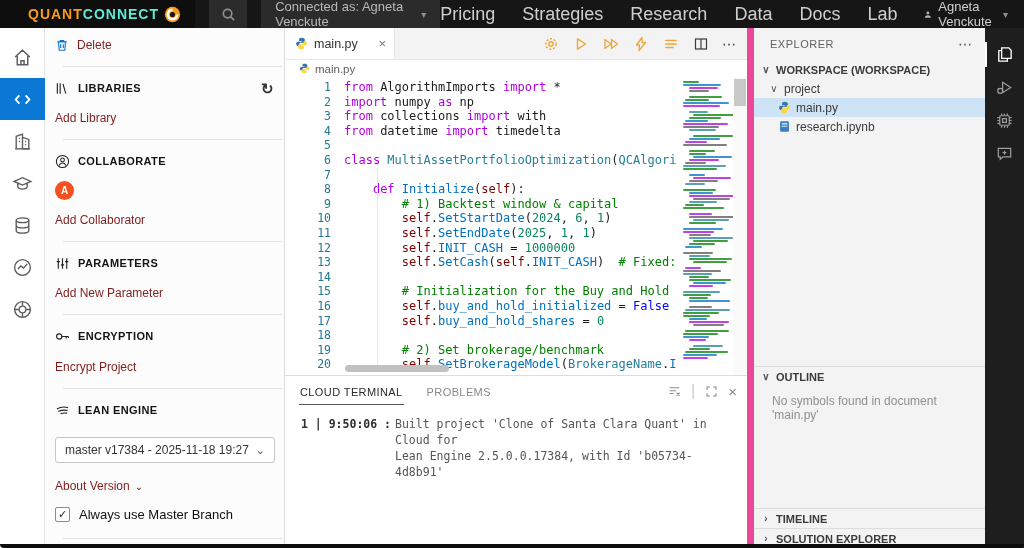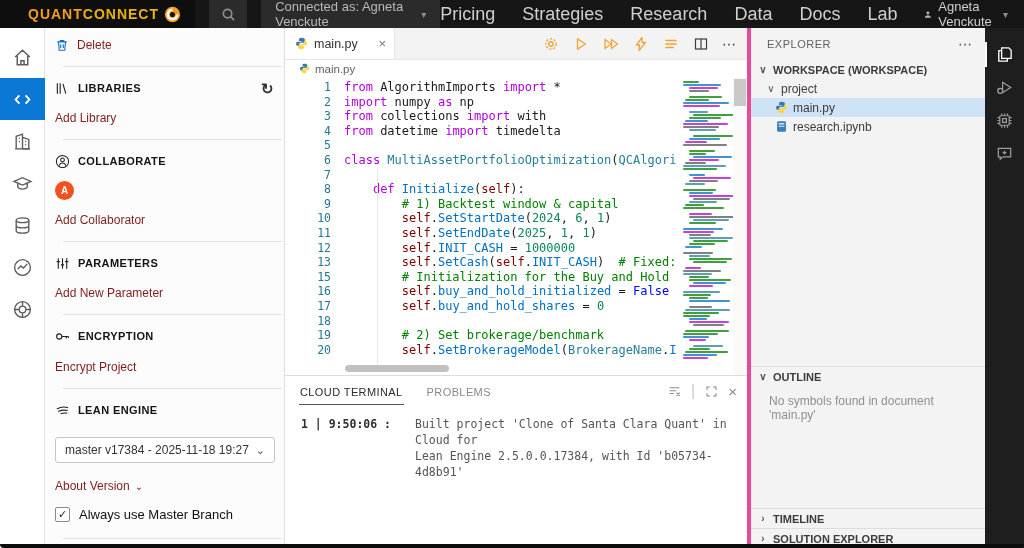--- a/index.html
+++ b/index.html
@@ -4,21 +4,21 @@
 <style>
   * { margin:0; padding:0; box-sizing:border-box; }
   html,body { width:1024px; height:548px; overflow:hidden; background:#000; }
   body { font-family:"Liberation Sans", sans-serif; }
   .app { position:relative; width:1024px; height:548px; background:#fff; overflow:hidden; }
 
   
   .topbar { position:absolute; top:0; left:0; width:1024px; height:28px; background:#161616; display:flex; align-items:stretch; z-index:30; }
   .logo { display:flex; align-items:center; padding:0 14px 0 28px; background:#0e0e0e; }
   .logo-quant { color:#f89c1c; font-weight:bold; font-size:14px; letter-spacing:1px; }
-  .logo-connect { color:#eab308; font-weight:bold; font-size:14px; letter-spacing:1px; }
+  .logo-connect { color:#5eead4; font-weight:bold; font-size:14px; letter-spacing:1px; }
   .logo-swirl { width:17px; height:17px; margin-left:5px; }
   .tb-box { display:flex; align-items:center; background:#2b2b2b; margin-left:14px; padding:0 14px; }
   .tb-search { width:48px; justify-content:center; padding:0; }
   .tb-connected { color:#b9b9b9; font-size:13px; gap:8px; width:218px; }
   .tb-caret { color:#8f8f8f; font-size:10px; }
   .tb-nav { margin-left:auto; display:flex; align-items:center; gap:27px; padding-right:16px; }
   .tb-nav a { color:#cfcfcf; font-size:18px; text-decoration:none; cursor:pointer; }
   .tb-user { display:flex; align-items:center; gap:6px; color:#cfcfcf; font-size:13px; cursor:pointer; }
 
   
@@ -76,25 +76,25 @@
 
   
   .terminal { height:173px; border-top:1px solid #ddd; background:#fff; display:flex; flex-direction:column; }
   .term-tabs { height:30px; display:flex; align-items:center; padding:0 10px 0 14px; gap:22px; }
   .term-tab { font-size:11px; letter-spacing:.4px; color:#888; padding:8px 1px 6px; cursor:pointer; }
   .term-tab.active { color:#2b2b2b; border-bottom:1.5px solid #555; }
   .term-tools { margin-left:auto; display:flex; align-items:center; gap:10px; color:#8a8a8a; }
   .term-tools .sep { color:#ccc; }
   .term-tools svg { width:13px; height:13px; cursor:pointer; }
   .term-close { font-size:15px; cursor:pointer; }
-  .term-body { font-family:"DejaVu Sans Mono", monospace; font-size:11.5px; line-height:16px; padding:10px 10px 0 16px; color:#555; display:grid; grid-template-columns:auto 1fr; column-gap:24px; }
+  .term-body { font-family:"DejaVu Sans Mono", monospace; font-size:11.5px; line-height:16px; padding:10px 10px 0 16px; color:#555; display:grid; grid-template-columns:auto 1fr; column-gap:4px; }
   .term-prefix { font-weight:bold; color:#2f2f2f; white-space:pre; }
 
   
-  .explorer { width:238px; background:#f3f3f3; border-left:4px solid #ec4899; display:flex; flex-direction:column; font-size:12px; color:#3b3b3b; }
+  .explorer { width:238px; background:#f3f3f3; border-left:7px solid #ec4899; display:flex; flex-direction:column; font-size:12px; color:#3b3b3b; }
   .exp-title-row { height:32px; display:flex; align-items:center; padding:0 12px 0 16px; }
   .exp-title { font-size:11px; color:#616161; letter-spacing:.5px; }
   .exp-dots { margin-left:auto; color:#555; font-size:14px; letter-spacing:1px; cursor:pointer; }
   .tree-row { height:19px; display:flex; align-items:center; gap:4px; padding-left:6px; cursor:pointer; white-space:nowrap; }
   .tree-row .chev { width:12px; text-align:center; color:#555; font-size:10px; }
   .tree-row.bold { font-weight:bold; font-size:11px; color:#3b3b3b; }
   .tree-row.file { padding-left:24px; gap:5px; }
   .tree-row.selected { background:#cfe3f6; }
   .tree-row svg { width:13px; height:13px; flex:0 0 13px; }
   .exp-spacer { flex:1; }
@@ -358,20 +358,21 @@
             <div class="code-line"><span class="gutter-num">4</span><span class="line-text"><span class="tk-kw">from</span><span class="tk-pl"> datetime </span><span class="tk-kw">import</span><span class="tk-pl"> timedelta</span></span></div>
             <div class="code-line"><span class="gutter-num">5</span><span class="line-text"></span></div>
             <div class="code-line"><span class="gutter-num">6</span><span class="line-text"><span class="tk-kw">class</span><span class="tk-pl"> </span><span class="tk-ty">MultiAssetPortfolioOptimization</span><span class="tk-pl">(</span><span class="tk-ty">QCAlgorithm</span><span class="tk-pl">):</span></span></div>
             <div class="code-line"><span class="gutter-num">7</span><span class="line-text"></span></div>
             <div class="code-line"><span class="gutter-num">8</span><span class="line-text"><span class="tk-pl">    </span><span class="tk-kw">def</span><span class="tk-pl"> </span><span class="tk-fn">Initialize</span><span class="tk-pl">(</span><span class="tk-sf">self</span><span class="tk-pl">):</span></span></div>
             <div class="code-line"><span class="gutter-num">9</span><span class="line-text"><span class="tk-pl">        </span><span class="tk-cm"># 1) Backtest window &amp; capital</span></span></div>
             <div class="code-line"><span class="gutter-num">10</span><span class="line-text"><span class="tk-pl">        </span><span class="tk-sf">self</span><span class="tk-pl">.</span><span class="tk-fn">SetStartDate</span><span class="tk-pl">(</span><span class="tk-nu">2024</span><span class="tk-pl">, </span><span class="tk-nu">6</span><span class="tk-pl">, </span><span class="tk-nu">1</span><span class="tk-pl">)</span></span></div>
             <div class="code-line"><span class="gutter-num">11</span><span class="line-text"><span class="tk-pl">        </span><span class="tk-sf">self</span><span class="tk-pl">.</span><span class="tk-fn">SetEndDate</span><span class="tk-pl">(</span><span class="tk-nu">2025</span><span class="tk-pl">, </span><span class="tk-nu">1</span><span class="tk-pl">, </span><span class="tk-nu">1</span><span class="tk-pl">)</span></span></div>
             <div class="code-line"><span class="gutter-num">12</span><span class="line-text"><span class="tk-pl">        </span><span class="tk-sf">self</span><span class="tk-pl">.</span><span class="tk-fn">INIT_CASH</span><span class="tk-pl"> = </span><span class="tk-nu">1000000</span></span></div>
             <div class="code-line"><span class="gutter-num">13</span><span class="line-text"><span class="tk-pl">        </span><span class="tk-sf">self</span><span class="tk-pl">.</span><span class="tk-fn">SetCash</span><span class="tk-pl">(</span><span class="tk-sf">self</span><span class="tk-pl">.</span><span class="tk-fn">INIT_CASH</span><span class="tk-pl">)  </span><span class="tk-cm"># Fixed: changed set</span></span></div>
+            <div class="code-line"><span class="gutter-num">14</span><span class="line-text"></span></div>
             <div class="code-line"><span class="gutter-num">15</span><span class="line-text"><span class="tk-pl">        </span><span class="tk-cm"># Initialization for the Buy and Hold Benchmark</span></span></div>
             <div class="code-line"><span class="gutter-num">16</span><span class="line-text"><span class="tk-pl">        </span><span class="tk-sf">self</span><span class="tk-pl">.</span><span class="tk-fn">buy_and_hold_initialized</span><span class="tk-pl"> = </span><span class="tk-k2">False</span></span></div>
             <div class="code-line"><span class="gutter-num">17</span><span class="line-text"><span class="tk-pl">        </span><span class="tk-sf">self</span><span class="tk-pl">.</span><span class="tk-fn">buy_and_hold_shares</span><span class="tk-pl"> = </span><span class="tk-nu">0</span></span></div>
             <div class="code-line"><span class="gutter-num">18</span><span class="line-text"></span></div>
             <div class="code-line"><span class="gutter-num">19</span><span class="line-text"><span class="tk-pl">        </span><span class="tk-cm"># 2) Set brokerage/benchmark</span></span></div>
             <div class="code-line"><span class="gutter-num">20</span><span class="line-text"><span class="tk-pl">        </span><span class="tk-sf">self</span><span class="tk-pl">.</span><span class="tk-fn">SetBrokerageModel</span><span class="tk-pl">(</span><span class="tk-ty">BrokerageName</span><span class="tk-pl">.</span><span class="tk-fn">InteractiveBr</span></span></div>
           </div>
         <div class="indent-guide"></div>
         <div class="minimap" id="minimap">
             <div class="mm-bar" style="background: rgb(0, 128, 0); width: 16px; margin-left: 0px;"></div>

